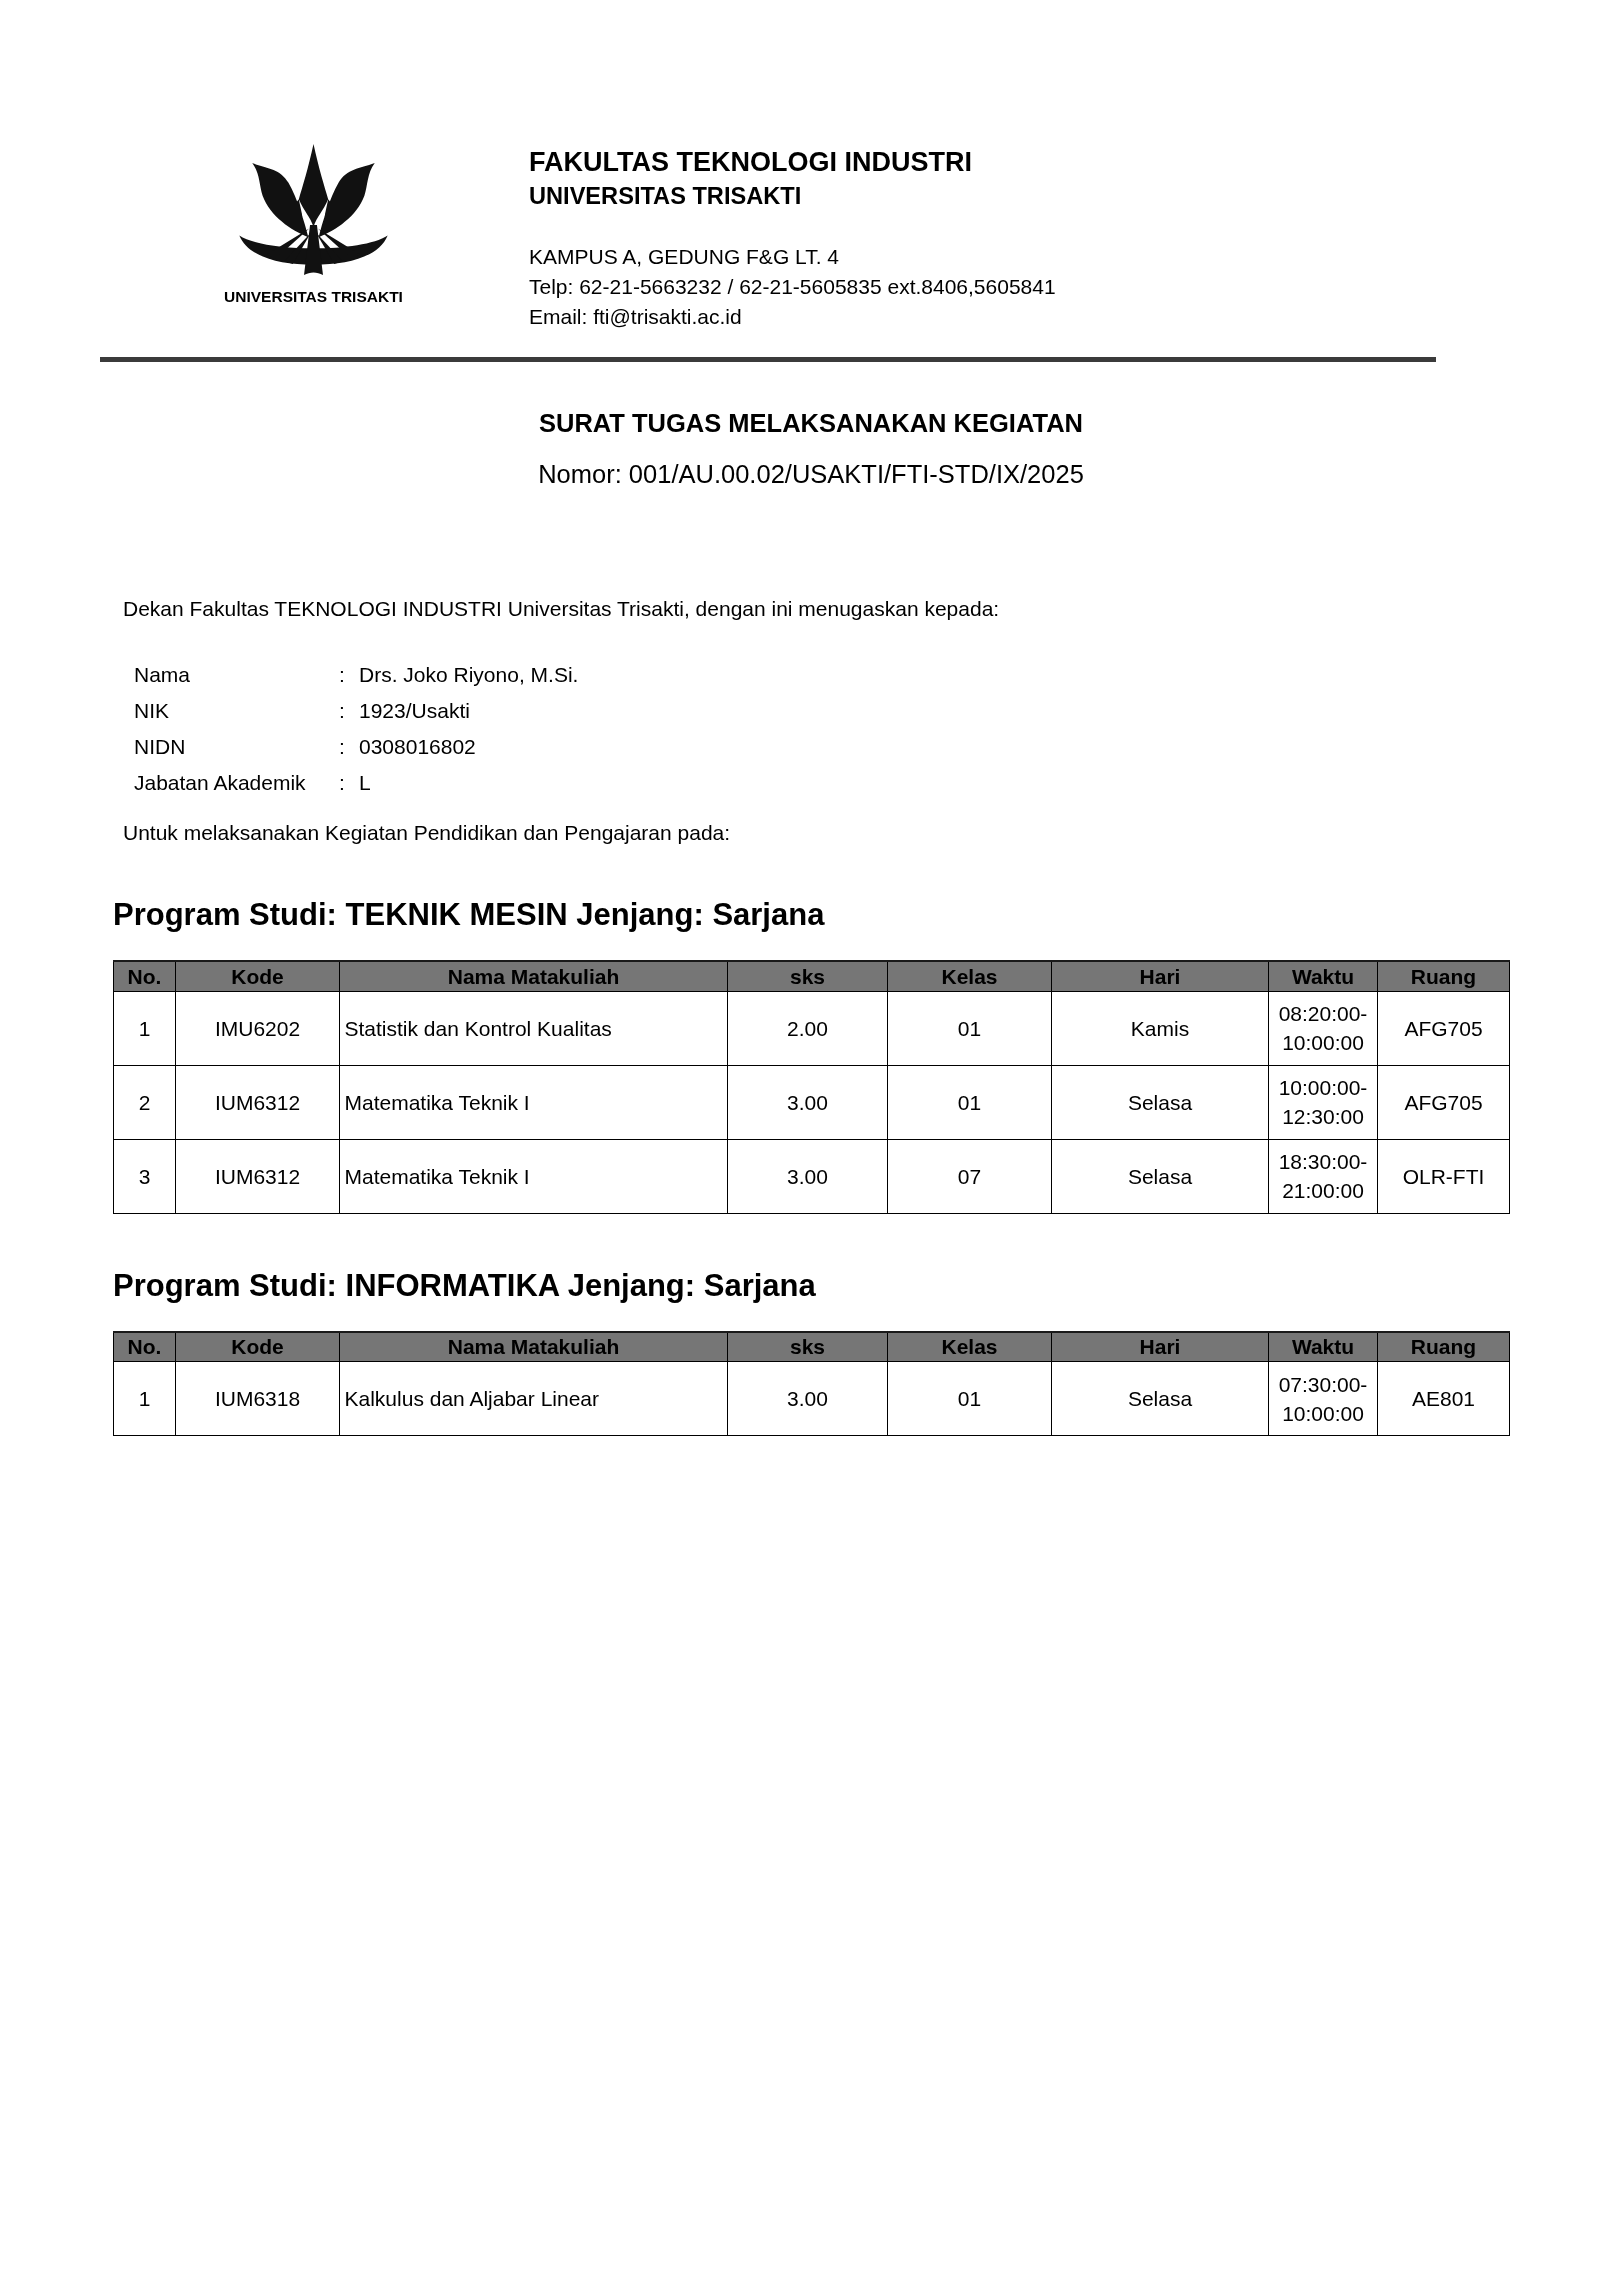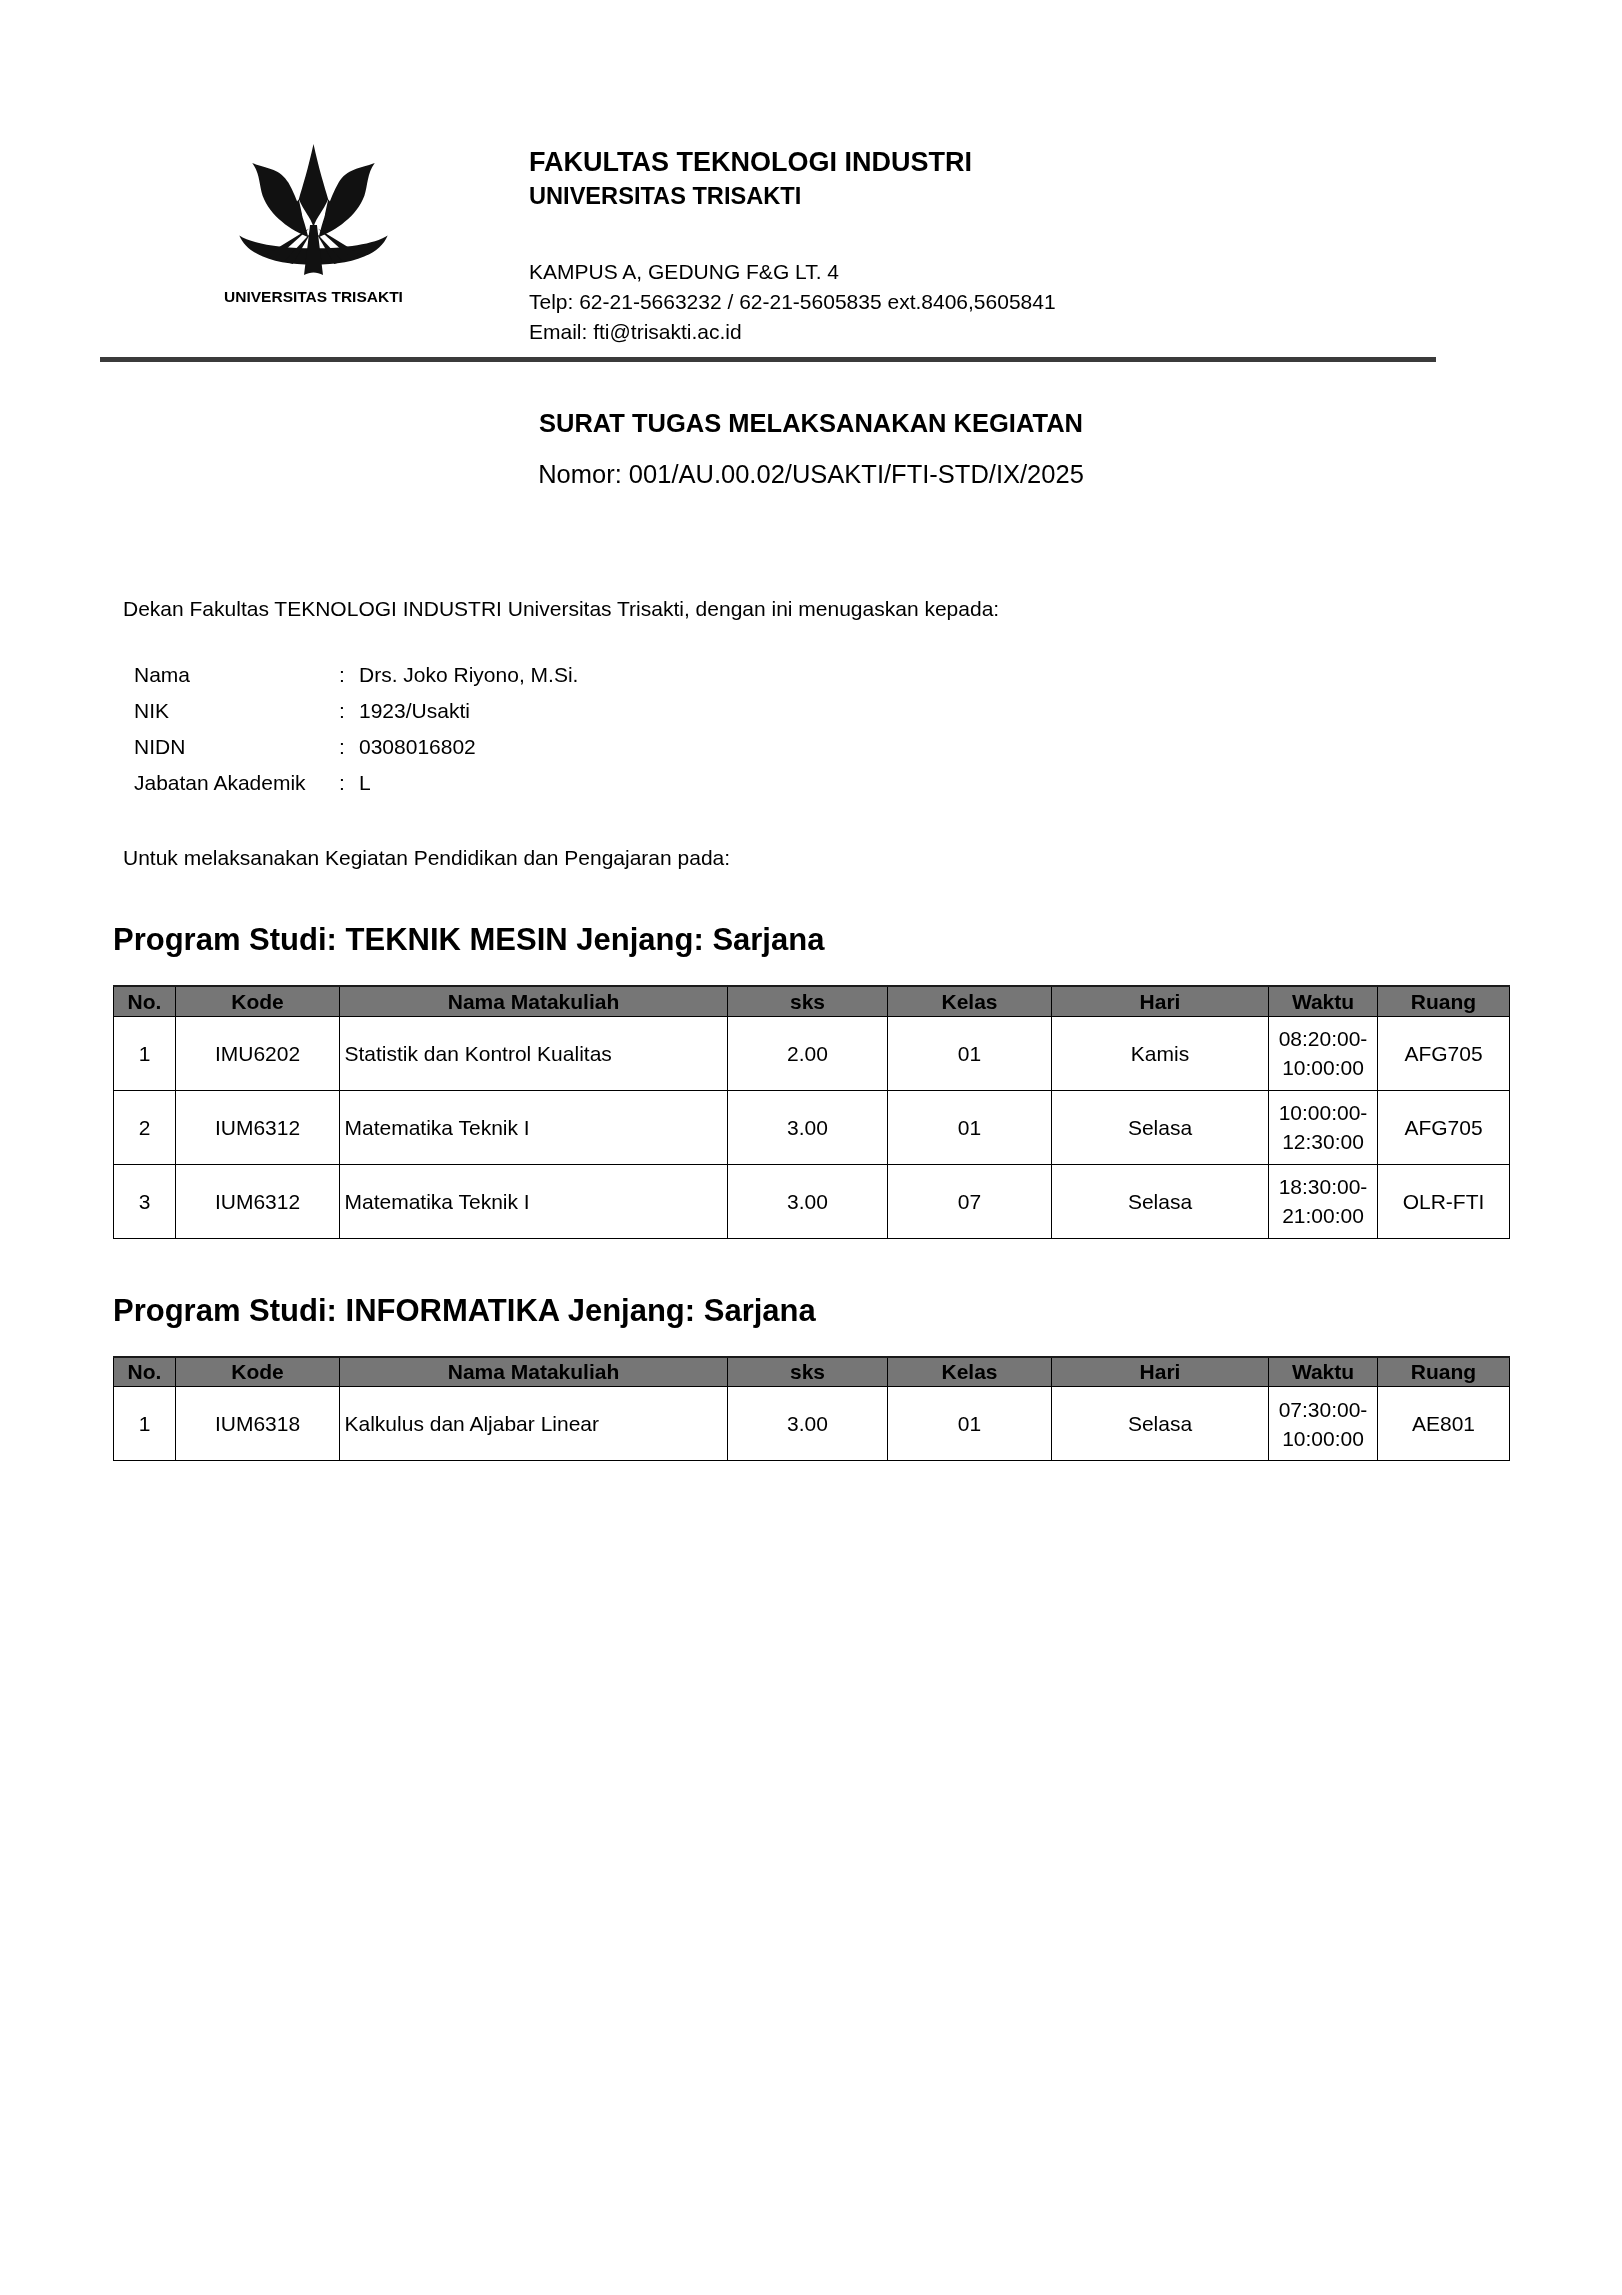--- a/index.html
+++ b/index.html
@@ -13,32 +13,32 @@
     overflow:hidden;
   }
   
   .letterhead { position:absolute; left:211px; top:144px; display:flex; }
   .logo-block { width:205px; text-align:center; }
   .logo-block svg { display:block; margin:0 auto; }
   .logo-caption { margin-top:5.5px; font-size:15.5px; font-weight:bold; white-space:nowrap; }
   .lh-text { margin-left:113px; padding-top:1.8px; }
   .lh-faculty { font-size:27px; font-weight:bold; line-height:33px; }
   .lh-univ { font-size:23.6px; font-weight:bold; line-height:29px; margin-top:3.6px; }
-  .lh-address { margin-top:46px; font-size:21px; line-height:30px; }
+  .lh-address { margin-top:31px; font-size:21px; line-height:30px; }
   .divider { position:absolute; left:100px; top:357px; width:1336px; height:4.5px; background:#3b3b3b; }
   
   .content { position:absolute; left:113px; top:400px; width:1396px; }
   .title-block { text-align:center; margin-top:7.3px; }
   .title-line1, .title-line2 { font-size:25.5px; font-weight:bold; line-height:33px; }
   .title-line2 { margin-top:13.6px; }
   .title-number { font-size:25.5px; font-weight:normal; line-height:33px; margin-top:18px; }
   .intro { margin-top:104px; padding-left:10px; font-size:21px; line-height:27px; }
   .details { margin-top:35px; padding-left:21px; font-size:21px; }
   .detail-row { display:grid; grid-template-columns:205px 20px auto; line-height:36px; }
-  .assignment { margin-top:43px; padding-left:10px; font-size:21px; line-height:27px; }
+  .assignment { margin-top:18px; padding-left:10px; font-size:21px; line-height:27px; }
   .section-heading { margin-top:51px; font-size:31px; font-weight:bold; line-height:36px; }
   .section-heading.second { margin-top:54px; }
   
   table.schedule { border-collapse:collapse; width:1396px; margin-top:27px; table-layout:fixed; }
   table.schedule th, table.schedule td { border:1.8px solid #000; font-size:21px; }
   table.schedule th {
     background:#767676; color:#000000; font-weight:bold;
     height:30px; padding:0.9px 3.6px; text-align:center;
     border-top:2.7px solid #1a1a1a;
   }

